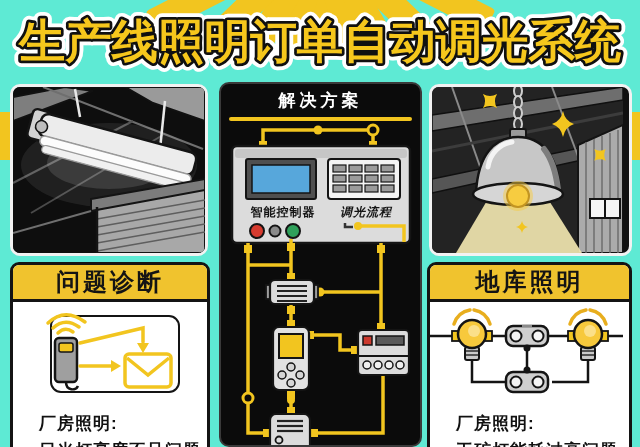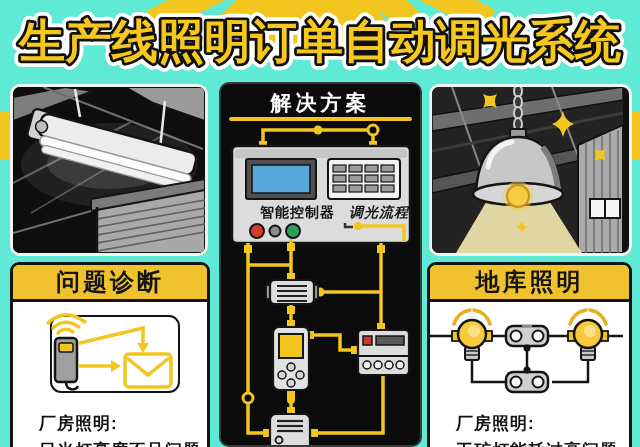--- a/index.html
+++ b/index.html
@@ -18,24 +18,24 @@
   
   .photo-panel{position:absolute;top:84px;height:166px;background:#101010;
       border:3px solid #F2F2F2;border-radius:10px;overflow:hidden;}
   #photo-left{left:10px;width:192px;}
   #photo-right{left:429px;width:197px;}
 
   
   #solution-panel{position:absolute;left:219px;top:82px;width:203px;height:365px;
       background:#0B0B0B;border:2px solid #3A3A3A;border-radius:10px;box-sizing:border-box;}
   #solution-header{position:absolute;left:0;top:5px;width:100%;text-align:center;
-      color:#FFFFFF;font-size:21px;font-weight:900;letter-spacing:4px;}
+      color:#FFFFFF;font-size:17px;font-weight:900;letter-spacing:4px;}
   #solution-underline{position:absolute;left:8px;right:8px;top:33px;height:4px;background:#F2C51F;border-radius:2px;}
   #flow-svg{position:absolute;left:0;top:0;}
-  .box-label{position:absolute;color:#141414;font-size:14px;font-weight:900;text-align:right;letter-spacing:1px;}
+  .box-label{position:absolute;color:#141414;font-size:12px;font-weight:900;text-align:center;letter-spacing:1px;}
   #controller-label{left:10px;top:120px;width:104px;}
   #process-label{left:102px;top:120px;width:86px;font-style:italic;}
 
   
   .card{position:absolute;top:262px;background:#FFFFFF;border:3px solid #141414;border-radius:9px;height:192px;}
   #card-left{left:10px;width:194px;}
   #card-right{left:427px;width:199px;}
   .card-header{height:34px;background:#F0C32E;border-bottom:3px solid #141414;
       border-radius:6px 6px 0 0;text-align:center;line-height:34px;
       font-size:24px;font-weight:900;color:#141414;letter-spacing:3px;}

